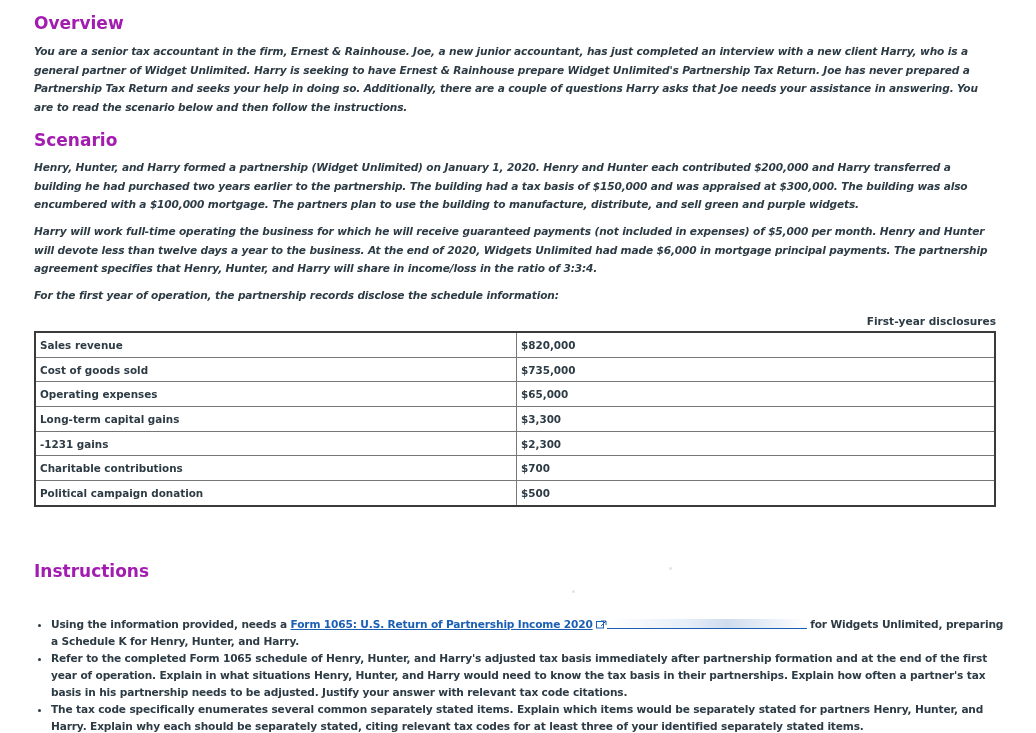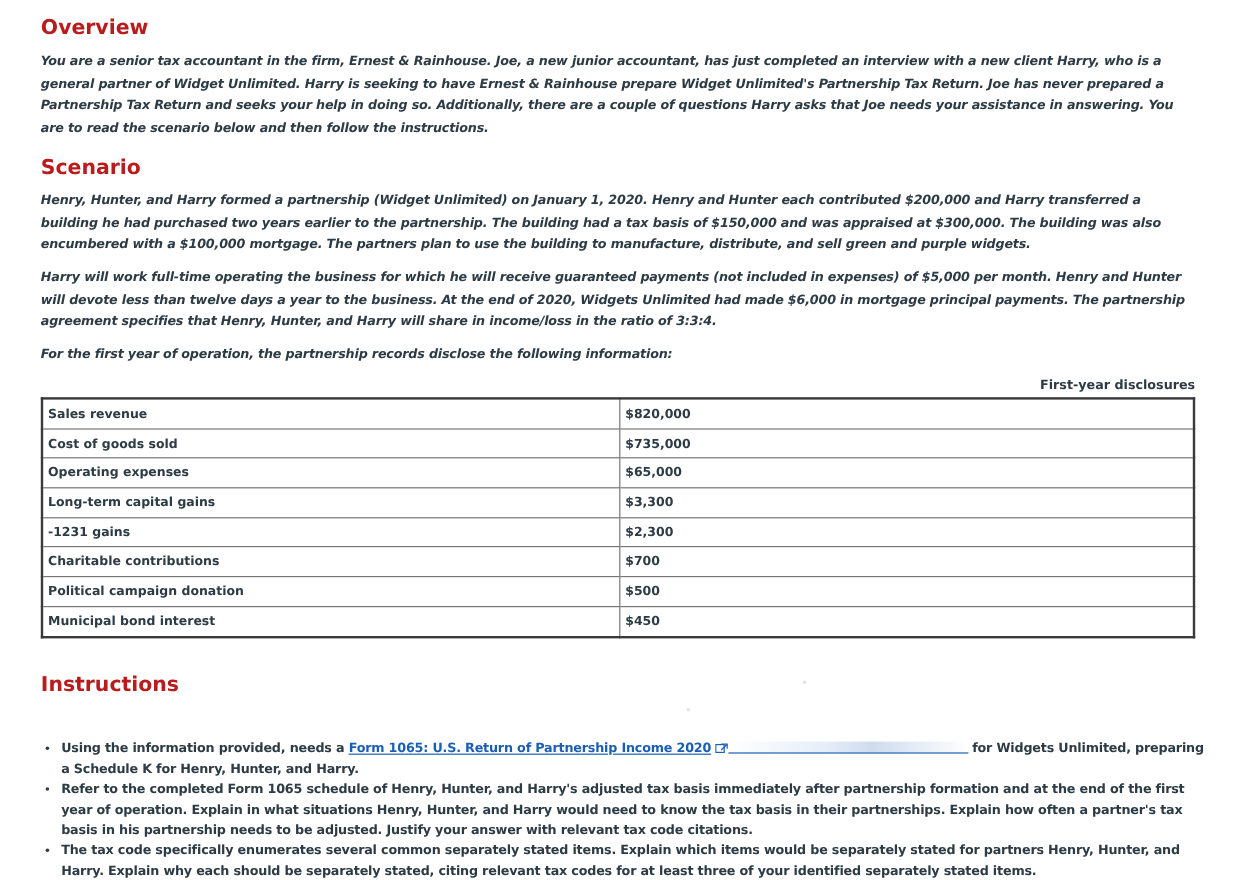--- a/index.html
+++ b/index.html
@@ -7,21 +7,21 @@
       width: 1036px; height: 733px; overflow: hidden;
       font-family: "Liberation Sans", sans-serif;
       color: #2d3b45;
       position: relative;
     }
     .page { position: absolute; left: 34px; top: 0; width: 962px; }
     h2 {
       font-family: "DejaVu Sans", sans-serif;
       font-weight: bold;
       font-size: 17px;
-      color: #b91c1c;
+      color: #a21caf;
       margin: 0;
       position: absolute;
       left: 0;
       text-align: right;
     }
     p {
       margin: 0; position: absolute; left: 0; width: 960px;
       font-family: "DejaVu Sans", sans-serif;
       font-weight: bold;
       font-size: 10.6px;
@@ -66,21 +66,21 @@
 <body>
 
 <div class="page">
 
   <h2 style="top:13px;">Overview</h2>
   <p style="top:42px;">You are a senior tax accountant in the firm, Ernest &amp; Rainhouse. Joe, a new junior accountant, has just completed an interview with a new client Harry, who is a general partner of Widget Unlimited. Harry is seeking to have Ernest &amp; Rainhouse prepare Widget Unlimited's Partnership Tax Return. Joe has never prepared a Partnership Tax Return and seeks your help in doing so. Additionally, there are a couple of questions Harry asks that Joe needs your assistance in answering. You are to read the scenario below and then follow the instructions.</p>
 
   <h2 style="top:130px;">Scenario</h2>
   <p style="top:158px;">Henry, Hunter, and Harry formed a partnership (Widget Unlimited) on January 1, 2020. Henry and Hunter each contributed $200,000 and Harry transferred a building he had purchased two years earlier to the partnership. The building had a tax basis of $150,000 and was appraised at $300,000. The building was also encumbered with a $100,000 mortgage. The partners plan to use the building to manufacture, distribute, and sell green and purple widgets.</p>
   <p style="top:222px;">Harry will work full-time operating the business for which he will receive guaranteed payments (not included in expenses) of $5,000 per month. Henry and Hunter will devote less than twelve days a year to the business. At the end of 2020, Widgets Unlimited had made $6,000 in mortgage principal payments. The partnership agreement specifies that Henry, Hunter, and Harry will share in income/loss in the ratio of 3:3:4.</p>
-  <p style="top:286px;">For the first year of operation, the partnership records disclose the following information:</p>
+  <p style="top:286px;">For the first year of operation, the partnership records disclose the schedule information:</p>
 
   <div class="caption">First-year disclosures</div>
   <table class="disc">
     <tbody>
       <tr>
         <td class="label">Sales revenue</td>
         <td>$820,000</td>
       </tr>
       <tr>
         <td class="label">Cost of goods sold</td>
@@ -99,24 +99,20 @@
         <td>$2,300</td>
       </tr>
       <tr>
         <td class="label">Charitable contributions</td>
         <td>$700</td>
       </tr>
       <tr>
         <td class="label">Political campaign donation</td>
         <td>$500</td>
       </tr>
-      <tr>
-        <td class="label">Municipal bond interest</td>
-        <td>$450</td>
-      </tr>
     </tbody>
   </table>
 
   <h2 style="top:561px;">Instructions</h2>
   <span class="dot" style="left:538px; top:590px;"></span>
   <span class="dot" style="left:635px; top:567px;"></span>
 
   <ul class="instr">
     <li>
       <span>Using the information provided, needs a </span><a class="formlink" href="#">Form 1065: U.S. Return of Partnership Income 2020</a><svg class="ext-icon" viewBox="0 0 11 9">

